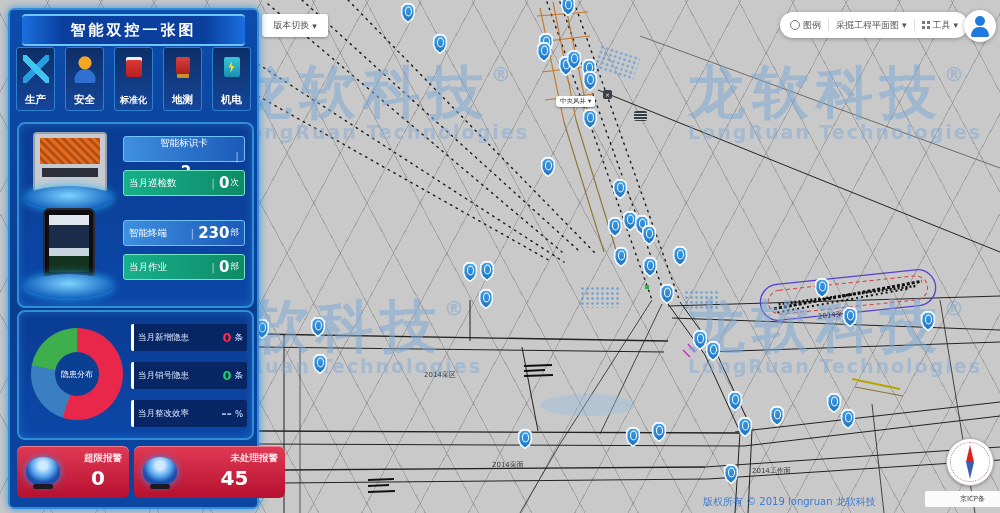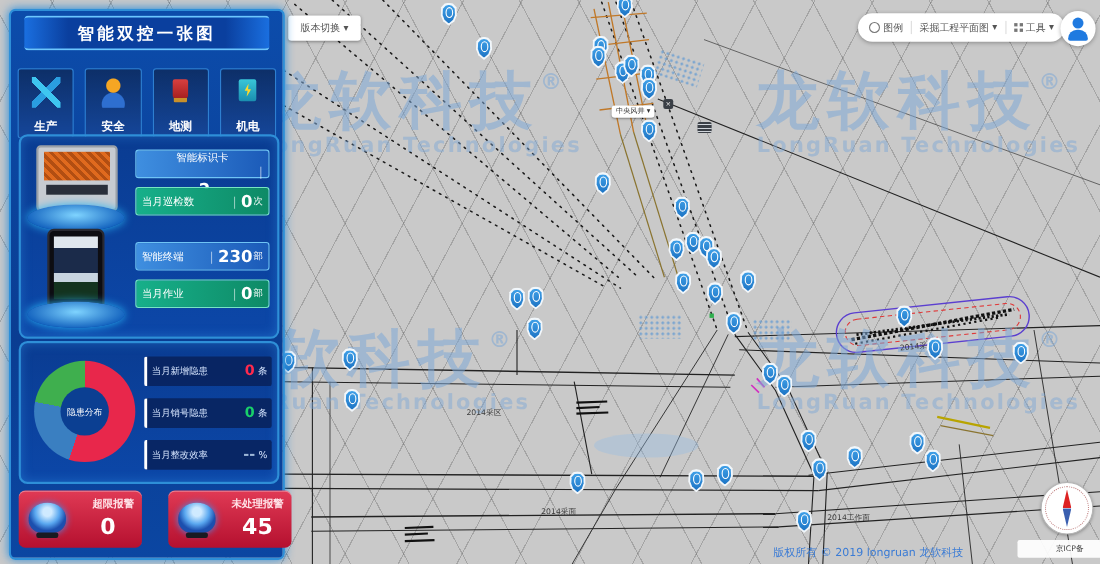--- a/index.html
+++ b/index.html
@@ -57,21 +57,21 @@
   .compass::after{content:"";position:absolute;left:50%;bottom:6px;transform:translateX(-50%);
     width:8px;height:17px;background:#3a5fb0;clip-path:polygon(0 0,100% 0,50% 100%);}
   .compass .ring{position:absolute;inset:3px;border:1px dotted #c08080;border-radius:50%;}
   .copyright{position:absolute;left:703px;top:495px;z-index:6;font-size:10px;color:#3a7bd5;white-space:nowrap;}
   .icp-chip{position:absolute;left:925px;top:491px;z-index:6;width:95px;height:16px;background:rgba(255,255,255,.92);
     font-size:7px;color:#444;text-align:center;line-height:16px;border-radius:2px;}
   
   .sidebar{position:absolute;left:8px;top:8px;z-index:10;width:247px;height:497px;
     background:linear-gradient(180deg,#0c4cab,#0a3d92 60%,#0b46a2);
     border:2px solid #2e8fd8;border-radius:6px;box-shadow:0 0 9px rgba(40,140,220,.9);}
-  .title{margin:4px 12px 16px;height:28px;border-radius:4px;
+  .title{margin:4px 12px 1px;height:28px;border-radius:4px;
     background:linear-gradient(90deg,#1a6fe0,#0a3f9e 18% 82%,#1a6fe0);
     border-top:2px solid #6cc6ff;border-bottom:2px solid #6cc6ff;
     color:#fff;font-weight:bold;font-size:15px;letter-spacing:3px;text-align:center;line-height:28px;}
   .modules{display:flex;gap:10px;margin:0 6px 0;}
   .module{flex:1;height:62px;background:linear-gradient(180deg,#0d2f68,#15469a);
     border:1px solid #2e7fd0;border-radius:3px;position:relative;cursor:pointer;}
   .mlabel{position:absolute;bottom:3px;width:100%;text-align:center;color:#fff;font-weight:bold;font-size:10.5px;}
   .micon{position:absolute;left:50%;top:7px;transform:translateX(-50%);width:26px;height:28px;}
   .i-prod{background:linear-gradient(45deg,transparent 42%,#3ec6f0 42% 58%,transparent 58%),
           linear-gradient(-45deg,transparent 42%,#2a9de0 42% 58%,transparent 58%);}
@@ -116,21 +116,21 @@
     border-radius:50%;background:#0b3f92;display:flex;align-items:center;justify-content:center;}
   .donut .clabel{font-size:8px;color:#fff;white-space:nowrap;}
   .hrow{position:absolute;left:112px;width:116px;height:27px;background:rgba(8,34,92,.88);
     border-left:3px solid #fff;border-radius:2px;display:flex;align-items:center;padding:0 4px;box-sizing:border-box;}
   .hrow .lb{font-size:8.5px;color:#d7e6ff;white-space:nowrap;}
   .hrow .vl{margin-left:auto;font-size:13px;font-weight:bold;}
   .hrow .un{font-size:8.5px;color:#d7e6ff;margin-left:3px;}
   .r1{top:12px;} .r2{top:50px;} .r3{top:88px;}
   .alarm{position:absolute;top:436px;width:112px;height:52px;border-radius:6px;cursor:pointer;
     background:linear-gradient(180deg,#e03a55,#b5102f);box-shadow:inset 0 1px 0 rgba(255,255,255,.35);}
-  .alarm1{left:7px;} .alarm2{left:143px;}
+  .alarm1{left:7px;} .alarm2{left:124px;padding-left:39px;}
   .alarm .al{position:absolute;right:7px;top:6px;font-size:9.5px;color:#ffe3e8;font-weight:bold;}
   .alarm .av{position:absolute;left:50px;right:0;top:20px;text-align:center;font-size:20px;font-weight:bold;color:#fff;}
   .siren{position:absolute;left:9px;top:11px;width:34px;height:28px;border-radius:50% 50% 42% 42%;
     background:radial-gradient(circle at 50% 30%,#cfeaff 0 4px,#5aa8f0 11px,#1c4fae 17px);box-shadow:0 0 7px #3f8ff0;}
   .siren::after{content:"";position:absolute;left:7px;bottom:-4px;width:20px;height:5px;background:#1a1a22;border-radius:2px;}
 </style>
 </head>
 <body>
 
 <div class="map">
@@ -480,20 +480,24 @@
   <div class="modules">
     <div class="module">
       <div class="micon i-prod"></div>
       <div class="mlabel">生产</div>
     </div>
     <div class="module">
       <div class="micon i-safe"></div>
       <div class="mlabel">安全</div>
     </div>
     <div class="module">
+      <div class="micon i-std"></div>
+      <div class="mlabel" style="font-size:9px;">标准化</div>
+    </div>
+    <div class="module">
       <div class="micon i-geo"></div>
       <div class="mlabel">地测</div>
     </div>
     <div class="module">
       <div class="micon i-elec"></div>
       <div class="mlabel">机电</div>
     </div>
   </div>
 
   <div class="panel panel1">

